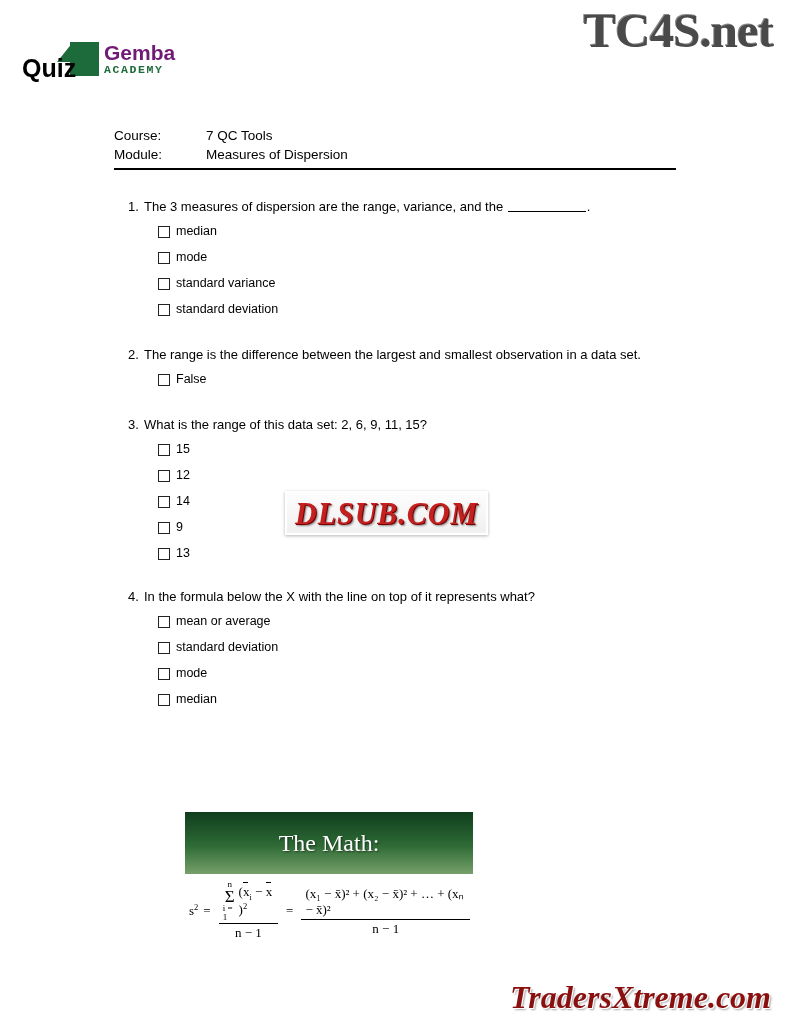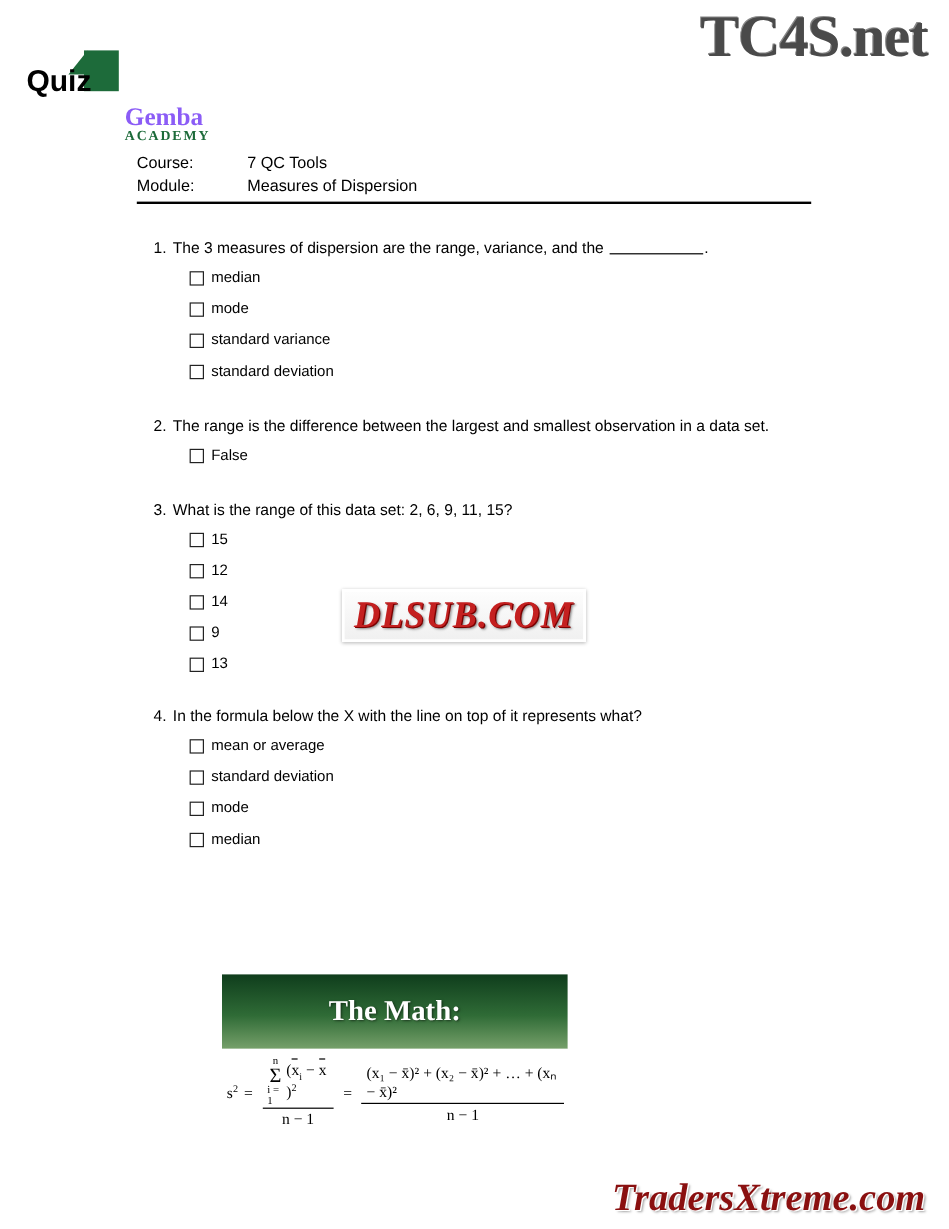--- a/index.html
+++ b/index.html
@@ -90,29 +90,28 @@
   .logo-mark .body {
     position: absolute;
     left: 13px; top: 0;
     width: 29px; height: 34px;
     background: #1d6b3a;
   }
   .logo-text {
     line-height: 1;
   }
   .logo-gemba {
-    font-family: Liberation Serif, serif;
+    font-family: Liberation Sans, sans-serif;
     font-size: 21px;
     font-weight: bold;
-    color: #8b5cf6;
+    color: #701a75;
     letter-spacing: 0px;
-    margin-top: 45px;
   }
   .logo-academy {
-    font-family: Liberation Serif, serif;
+    font-family: Liberation Mono, monospace;
     font-size: 11.5px;
     font-weight: bold;
     color: #1d6b3a;
     letter-spacing: 1.6px;
     margin-top: 1px;
   }
   .quiz-title {
     position: absolute;
     left: 0;
     top: 44px;
@@ -210,21 +209,21 @@
     width: 288px;
     height: 62px;
     background: linear-gradient(180deg, #0f3d1c 0%, #2f6b36 55%, #76a06a 100%);
     display: flex;
     align-items: center;
     justify-content: center;
   }
   .math-banner span {
     font-family: "Liberation Serif", serif;
     font-size: 24px;
-    font-weight: bold;
+    font-weight: normal;
     color: #ffffff;
     text-shadow: 1px 1px 2px rgba(0,0,0,0.5);
   }
   .math-body {
     position: relative;
     height: 62px;
     background: #ffffff;
     padding-top: 6px;
   }
   .formula {

